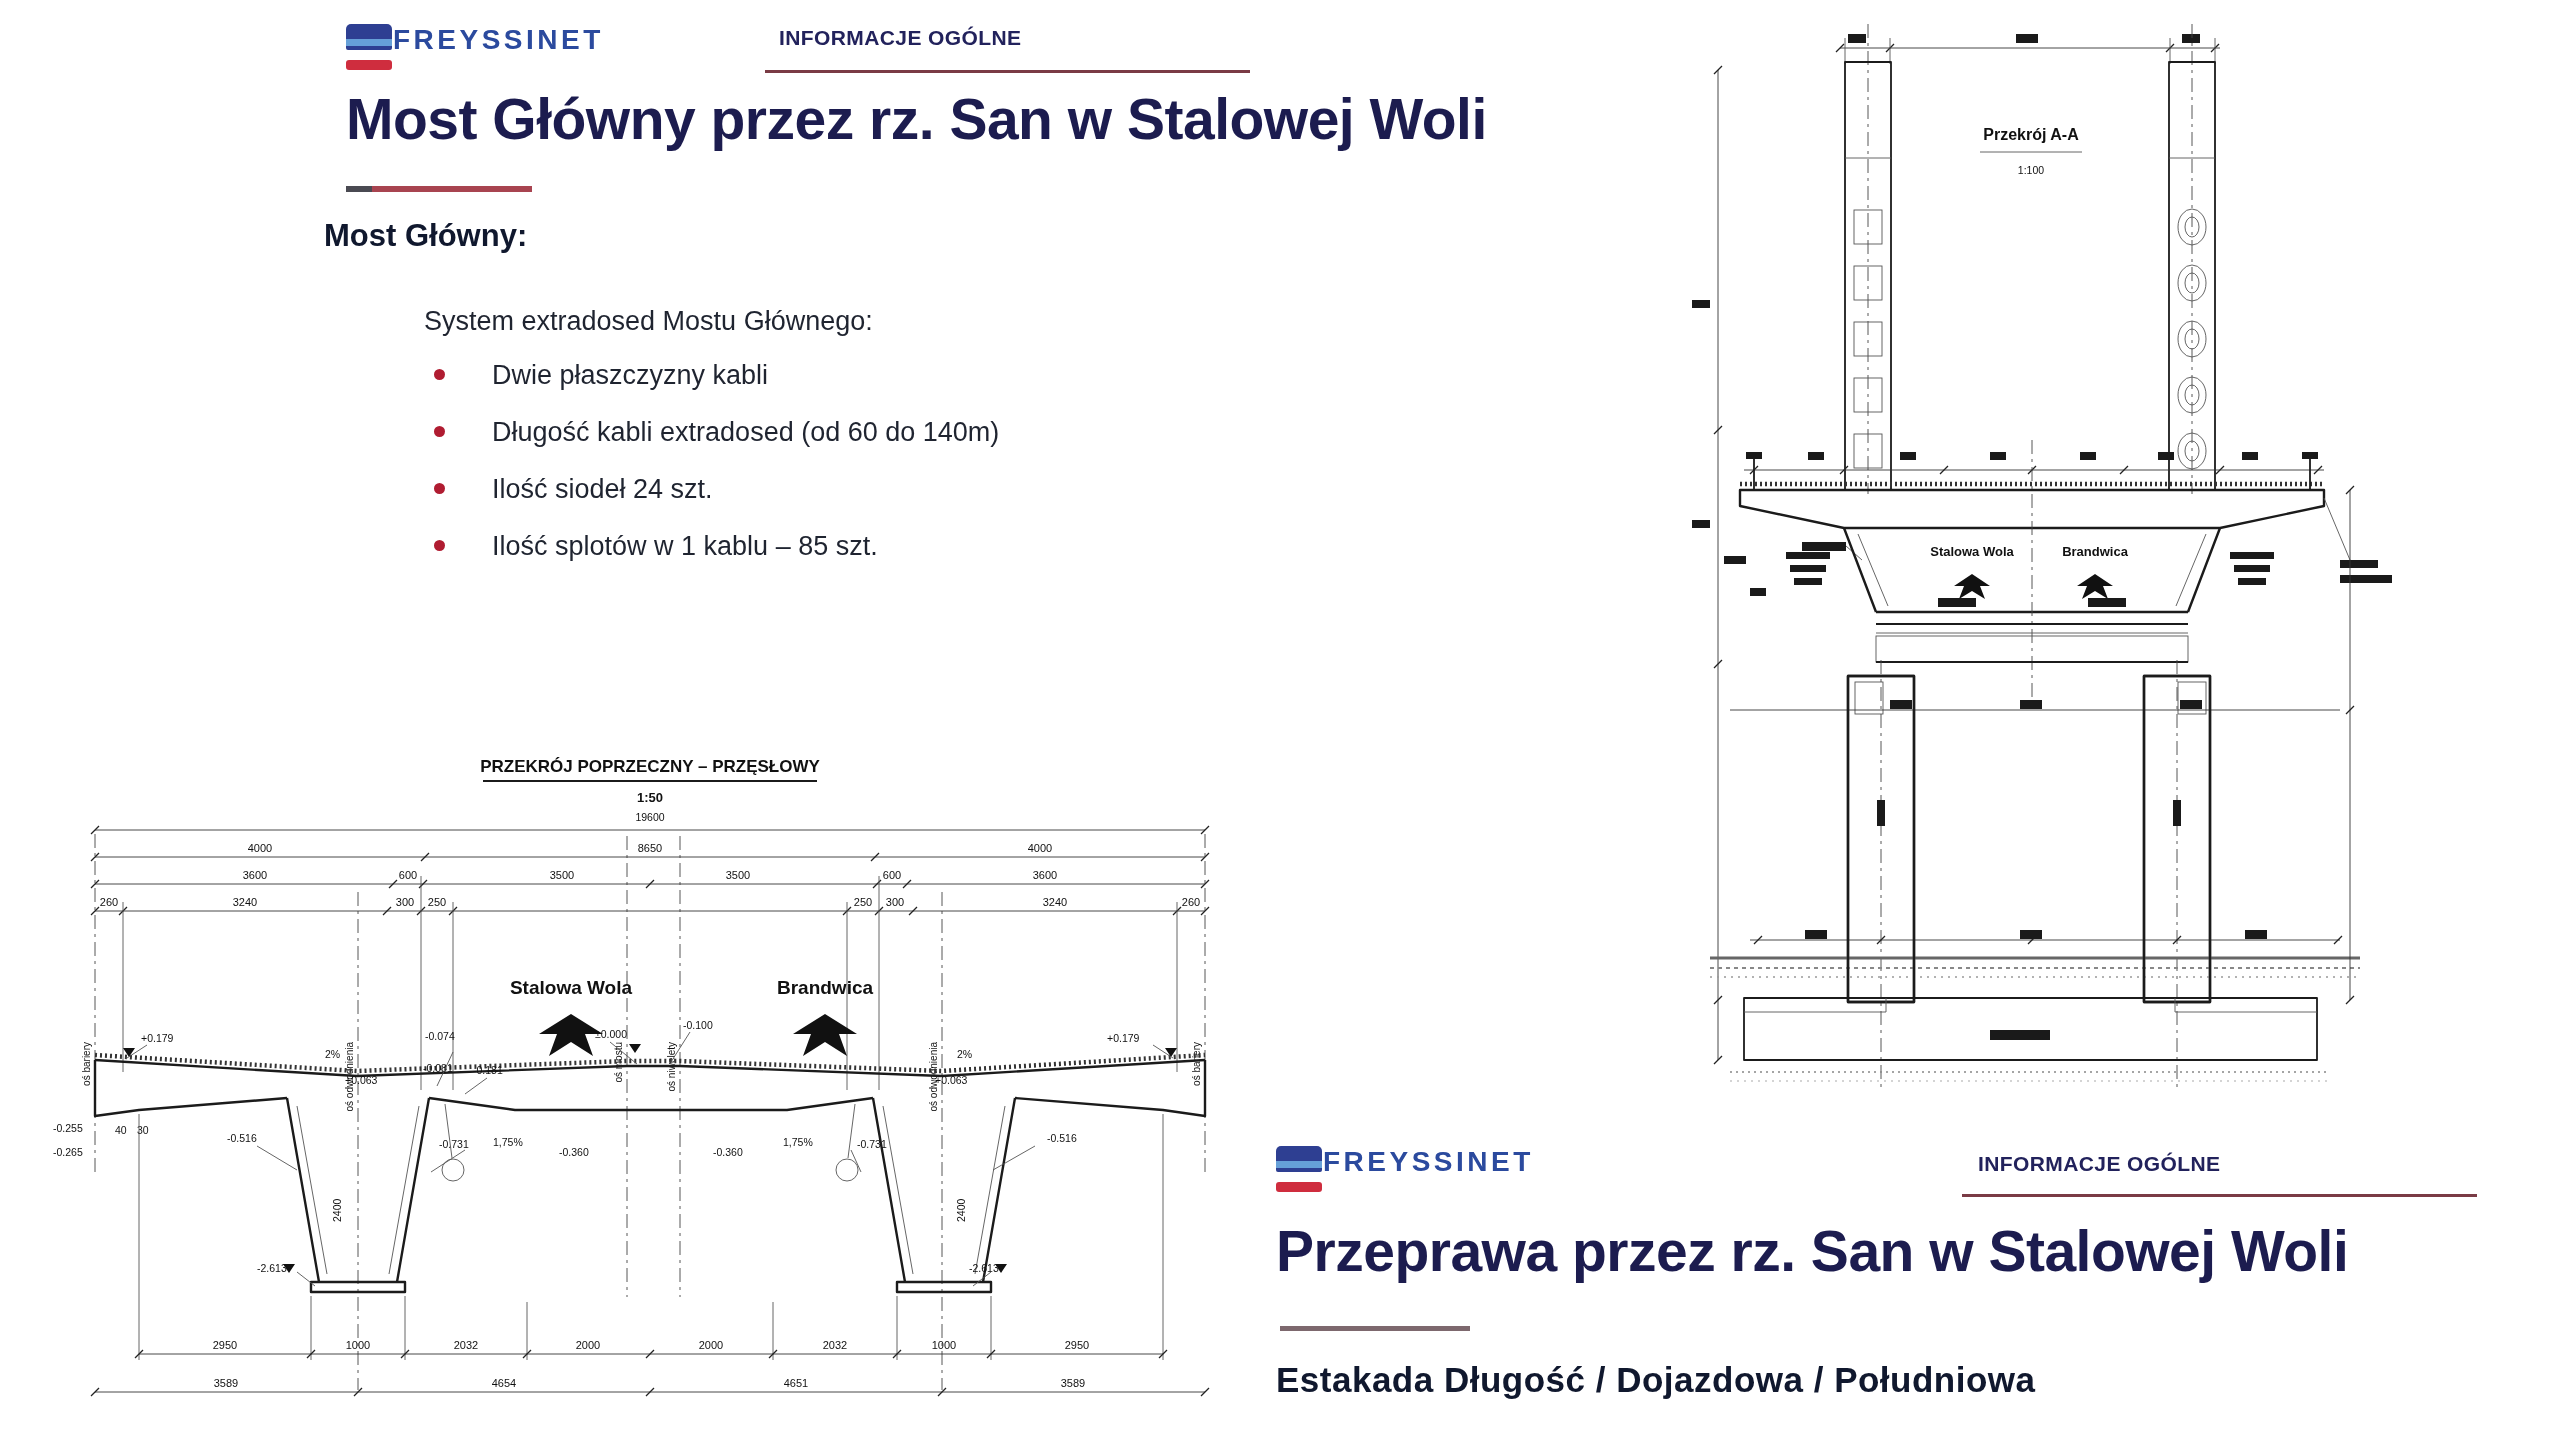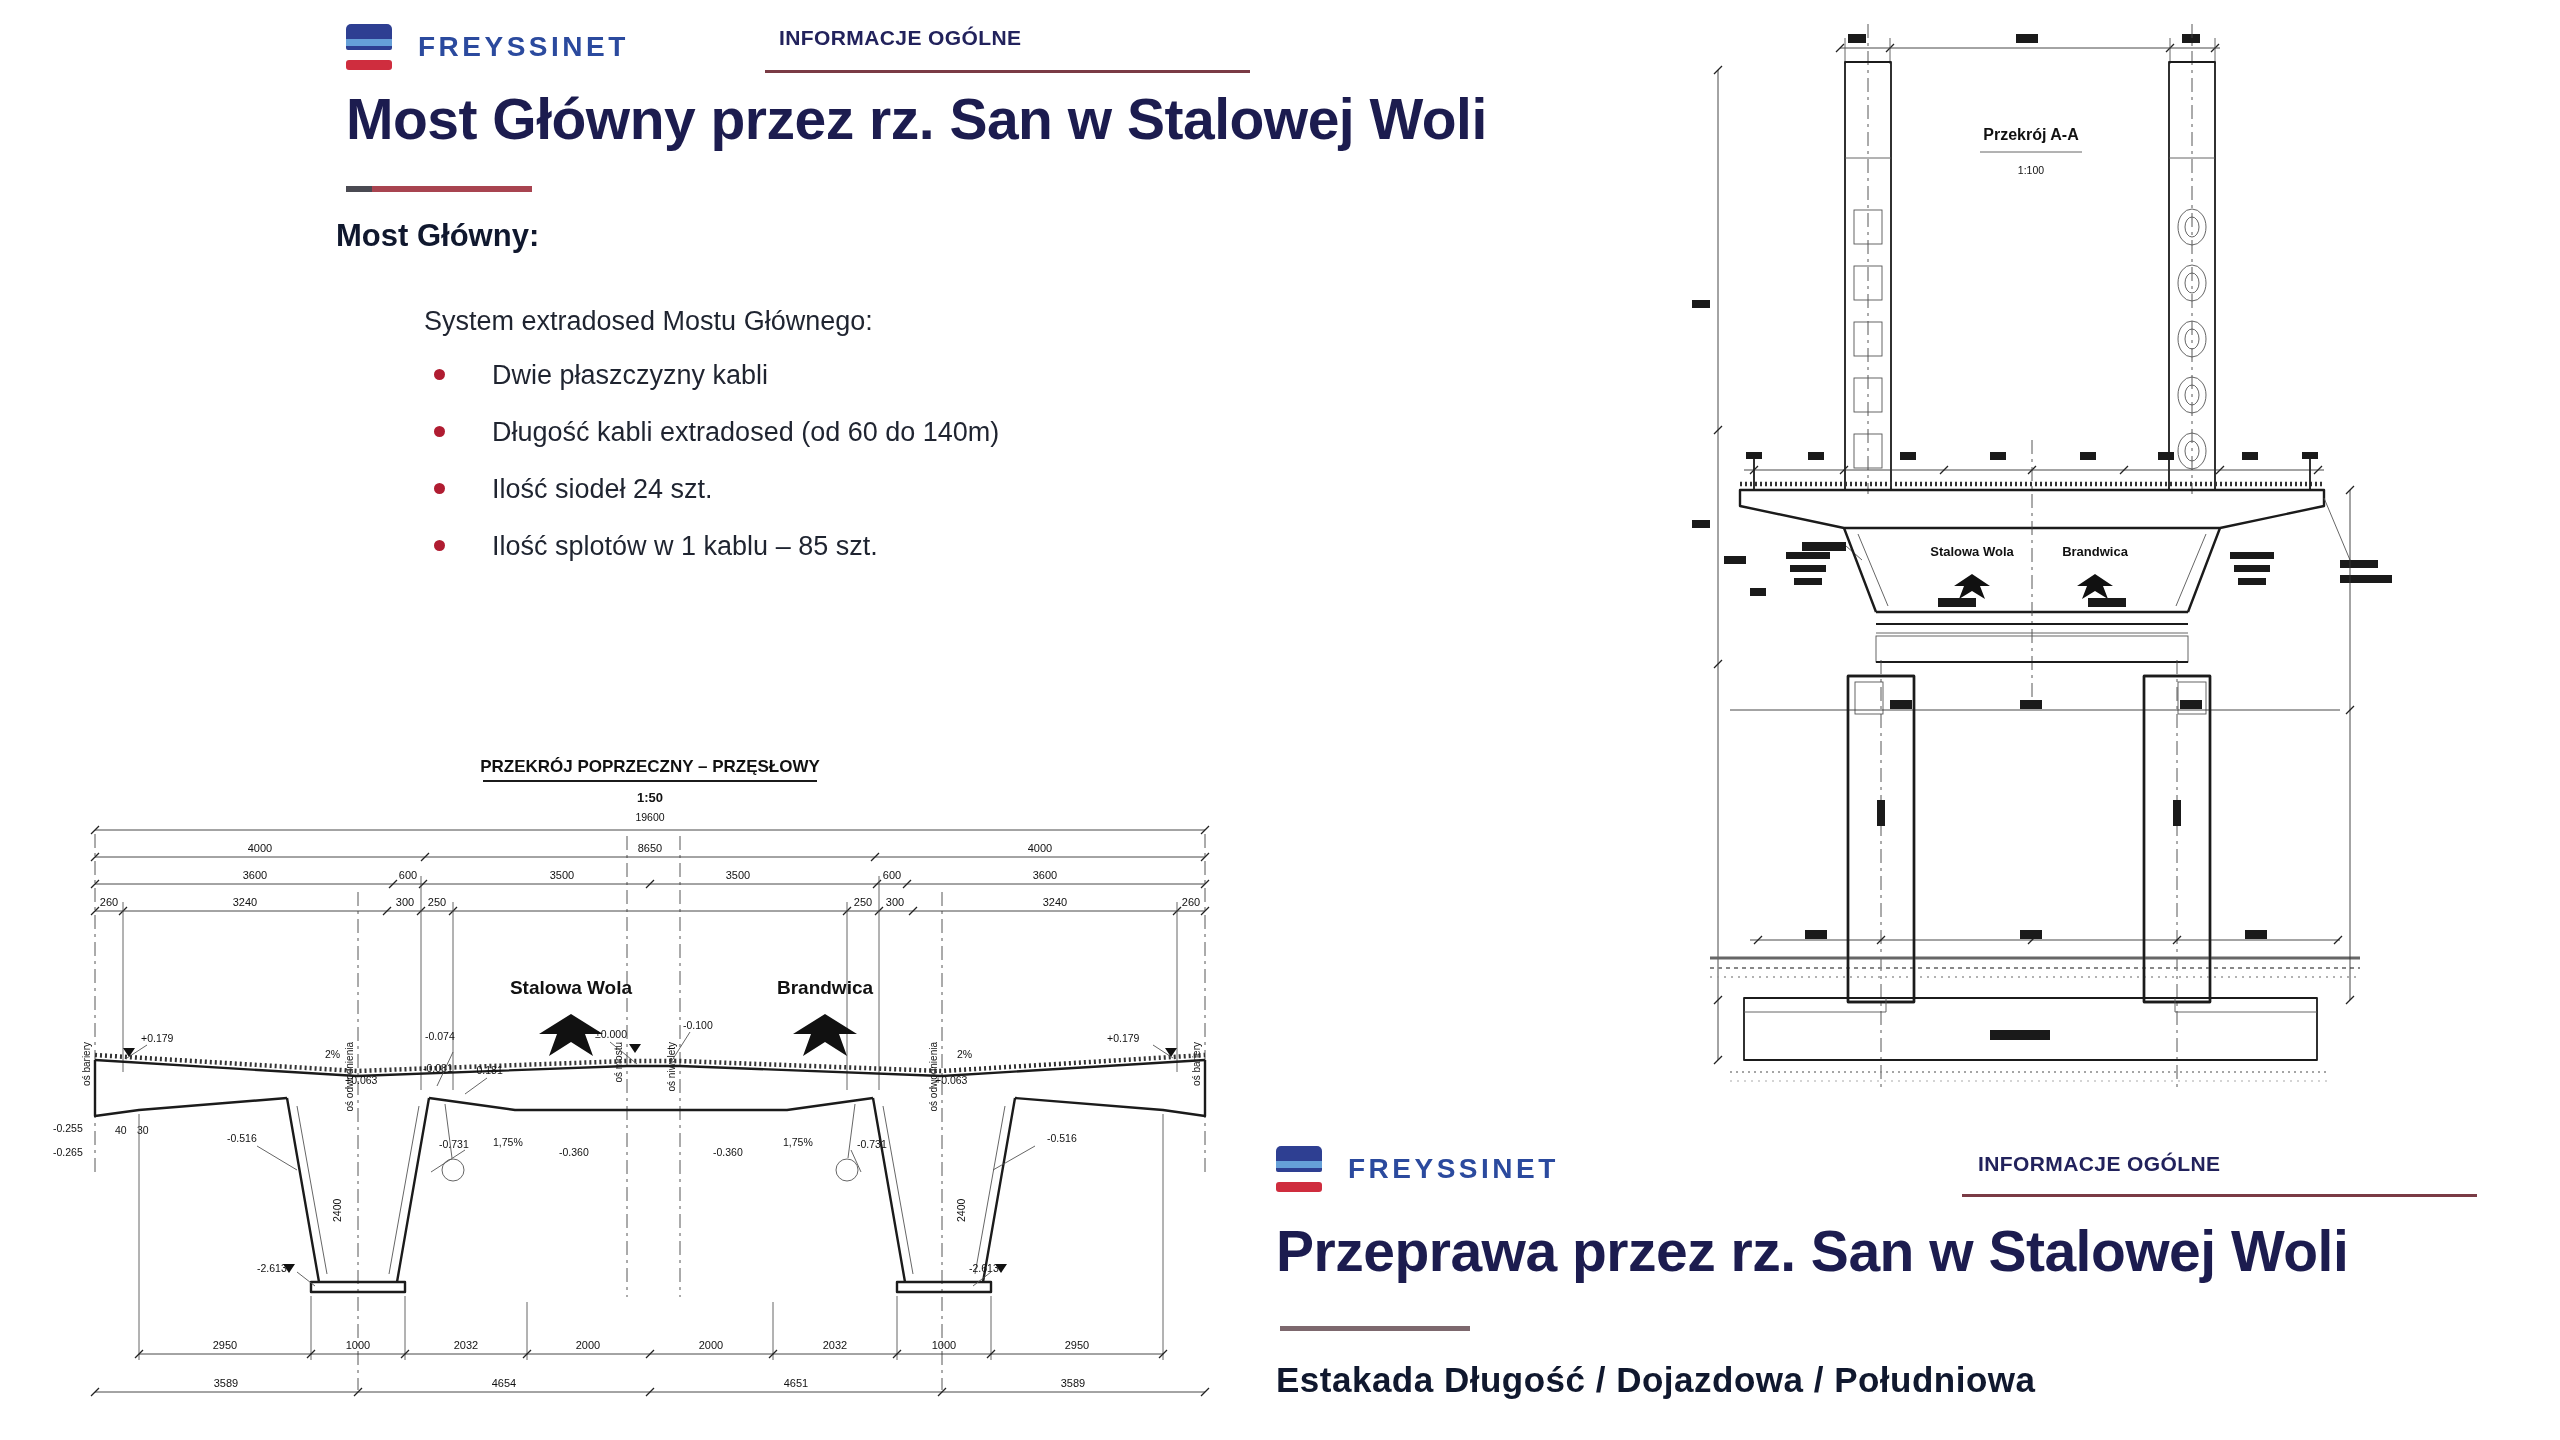--- a/index.html
+++ b/index.html
@@ -3,21 +3,21 @@
 <meta charset="utf-8">
 <style>
   html,body{margin:0;padding:0;}
   body{
     width:2560px;height:1440px;position:relative;overflow:hidden;
     background:#ffffff;font-family:"Liberation Sans",sans-serif;
   }
   .abs{position:absolute;}
 
   
-  .logo{display:flex;align-items:center;gap:26px;}
+  .logo{display:flex;align-items:flex-start;gap:1px;}
   .flag{width:46px;height:46px;position:relative;flex:0 0 auto;}
   .flag .top{position:absolute;top:0;left:0;width:46px;height:26px;background:#2e3f92;border-radius:5px 5px 2px 2px;}
   .flag .stripe{position:absolute;top:15px;left:0;width:46px;height:7px;background:#66a0d8;}
   .flag .bar{position:absolute;bottom:0;left:0;width:46px;height:10px;background:#cf2d3e;border-radius:3px;}
   .logotext{font-size:28px;font-weight:bold;color:#2b4a9e;letter-spacing:3.5px;}
 
   
   .seclabel{font-size:21px;font-weight:bold;color:#22225c;letter-spacing:.4px;}
   .secline{height:3px;background:#7a3b45;}
   .bigtitle{font-size:57px;font-weight:bold;color:#1c1c4f;letter-spacing:-.5px;white-space:nowrap;text-align:center;}
@@ -65,21 +65,21 @@
   </div>
   <div class="logotext">FREYSSINET</div>
 </div>
 
 <div class="abs seclabel" style="left:779px;top:26px;">INFORMACJE OGÓLNE</div>
 <div class="abs secline" style="left:765px;top:70px;width:485px;"></div>
 
 <div class="abs bigtitle" style="left:346px;top:86px;">Most Główny przez rz. San w Stalowej Woli</div>
 <div class="abs redbar" style="left:346px;top:186px;width:186px;"></div>
 
-<div class="abs subhead" style="left:336px;top:218px;">Most Główny:</div>
+<div class="abs subhead" style="left:324px;top:218px;">Most Główny:</div>
 
 <div class="abs" style="left:424px;top:304px;width:1100px;">
   <div class="intro">System extradosed Mostu Głównego:</div>
   <div class="bullets">
     <div class="bullet">
         <span class="dot"></span>
         <span class="btext">Dwie płaszczyzny kabli</span>
       </div>
     <div class="bullet">
         <span class="dot"></span>

